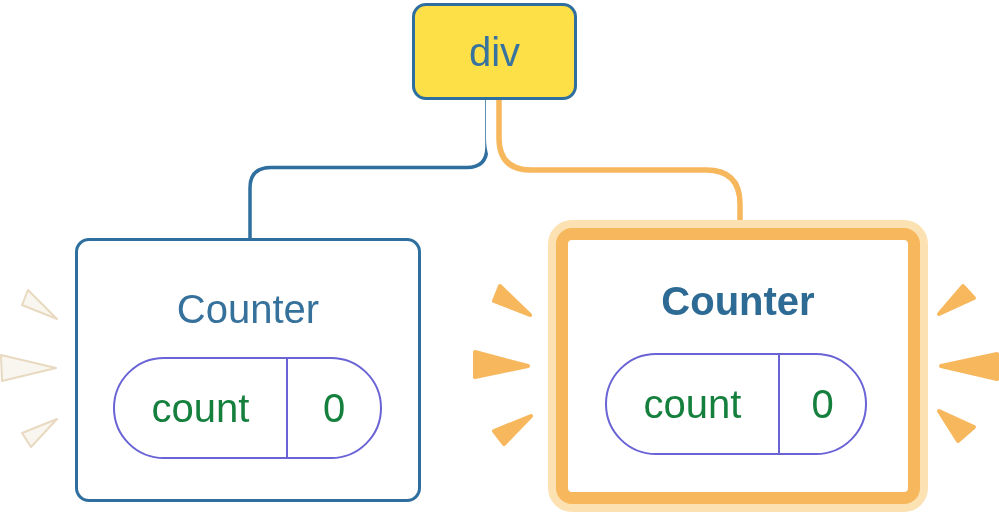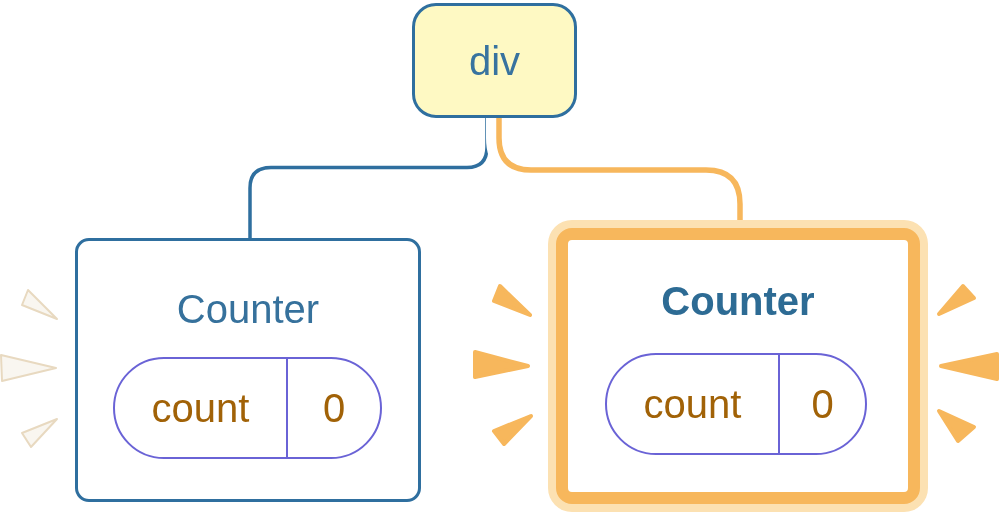--- a/index.html
+++ b/index.html
@@ -7,23 +7,23 @@
     width:999px;height:515px;
     background:#ffffff;
     font-family:"Liberation Sans", sans-serif;
     overflow:hidden;
   }
   .stage{position:relative;width:999px;height:515px;}
   .wires{position:absolute;left:0;top:0;width:999px;height:515px;}
 
   
   .root-node{
-    position:absolute;left:412px;top:3px;width:165px;height:115px;
-    box-sizing:border-box;background:#fef9c3;
-    border:3.5px solid #2f6f9f;border-radius:24px;
+    position:absolute;left:412px;top:3px;width:165px;height:97px;
+    box-sizing:border-box;background:#fde047;
+    border:3.5px solid #2f6f9f;border-radius:14px;
     display:flex;align-items:center;justify-content:center;
   }
   .root-node .label{
     color:#38739f;font-size:40px;line-height:40px;font-weight:500;
   }
 
   
   .card{
     position:absolute;box-sizing:border-box;background:#ffffff;
   }
@@ -51,21 +51,21 @@
 
   
   .pill{
     position:absolute;width:269px;height:102px;box-sizing:border-box;
     border:2.5px solid #6a63d6;border-radius:999px;
     display:flex;align-items:stretch;overflow:hidden;background:#ffffff;
   }
   .card-right .pill{width:262px;}
   .pill .cell{
     display:flex;align-items:center;justify-content:center;
-    color:#a16207;font-size:40px;line-height:40px;
+    color:#15803d;font-size:40px;line-height:40px;
   }
   .pill .cell-key{width:171px;border-right:2.5px solid #6a63d6;}
   .pill .cell-value{flex:1;}
 </style>
 </head>
 <body>
 
 <div class="stage">
 
   <svg class="wires" viewBox="0 0 999 515" aria-hidden="true">

